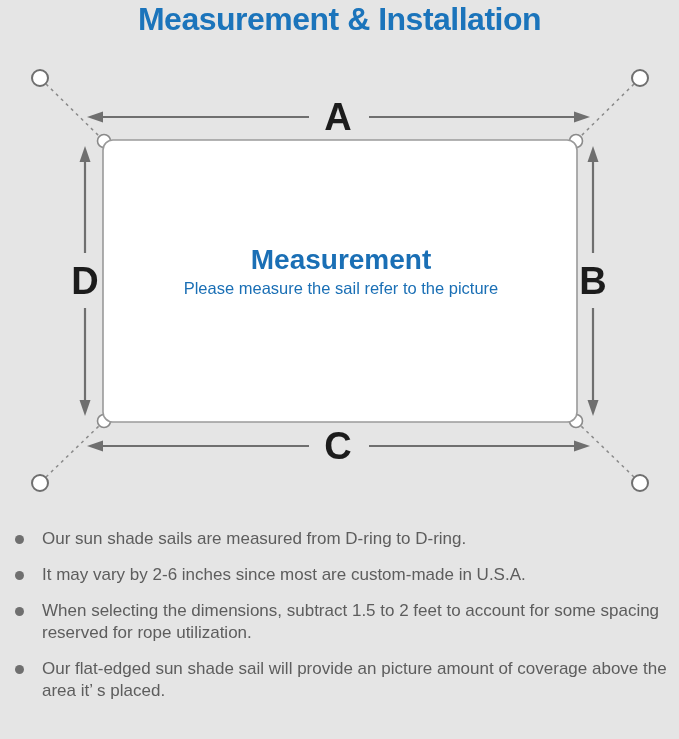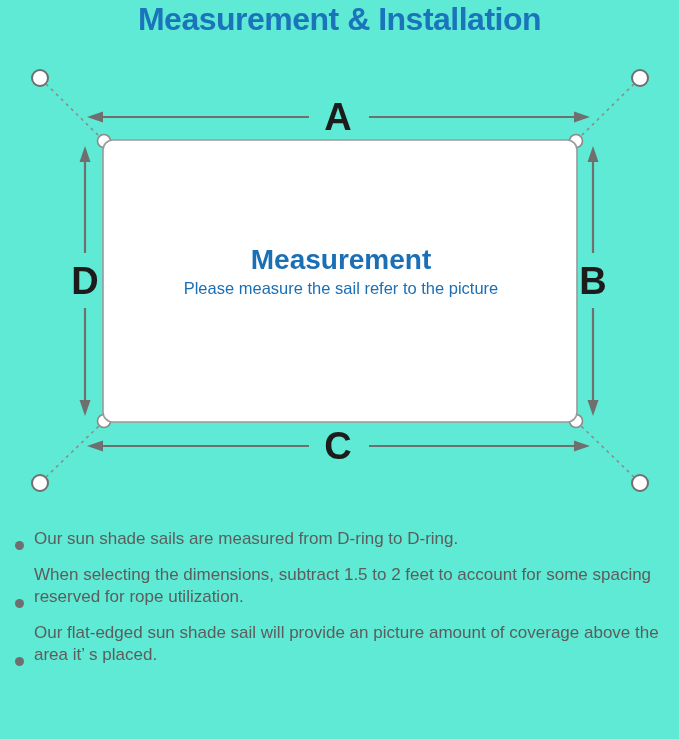--- a/index.html
+++ b/index.html
@@ -1,19 +1,19 @@
 <!DOCTYPE html>
 <html><head>
 <meta charset="utf-8">
 <style>
   html,body{margin:0;padding:0;background:#ffffff;}
   .page{
     position:relative;
     width:679px;height:739px;
-    background:#5eead4;
+    background:#e5e5e5;
     font-family:"Liberation Sans", sans-serif;
     overflow:hidden;
   }
   .page-title{
     position:absolute;top:1px;left:0;width:679px;
     text-align:center;
     font-size:32px;font-weight:bold;
     color:#1b74bb;
     letter-spacing:-0.5px;
   }
@@ -21,24 +21,24 @@
   svg text{font-family:"Liberation Sans", sans-serif;}
   .dim-label{font-size:38px;font-weight:bold;fill:#1c1c1c;}
   .center-heading{font-size:28px;font-weight:bold;fill:#1a6fb5;}
   .center-sub{font-size:16.5px;fill:#1a6fb5;}
   .notes{
     position:absolute;top:528px;left:0;width:679px;
     box-sizing:border-box;
     padding:0 10px 0 13px;
   }
   .note{
-    display:flex;align-items:flex-end;
+    display:flex;align-items:flex-start;
     margin-bottom:14px;
     color:#5d5d5d;
-    font-size:17px;line-height:22px;
+    font-size:17px;line-height:22px;gap:8px;
   }
   .dot{
     width:9px;height:9px;border-radius:50%;
     background:#6f6f6f;
     flex:0 0 9px;
     margin:7px 10px 0 2px;
   }
   .note-text{flex:1;}
 </style>
 </head>
@@ -105,20 +105,24 @@
     </svg>
   </div>
 
   <div class="notes">
     <div class="note">
       <span class="dot"></span>
       <span class="note-text">Our sun shade sails are measured from D-ring to D-ring.</span>
     </div>
     <div class="note">
       <span class="dot"></span>
+      <span class="note-text">It may vary by 2-6 inches since most are custom-made in U.S.A.</span>
+    </div>
+    <div class="note">
+      <span class="dot"></span>
       <span class="note-text">When selecting the dimensions, subtract 1.5 to 2 feet to account for some spacing reserved for rope utilization.</span>
     </div>
     <div class="note">
       <span class="dot"></span>
       <span class="note-text">Our flat-edged sun shade sail will provide an picture amount of coverage above the area it’ s placed.</span>
     </div>
   </div>
 
 </div>
 

